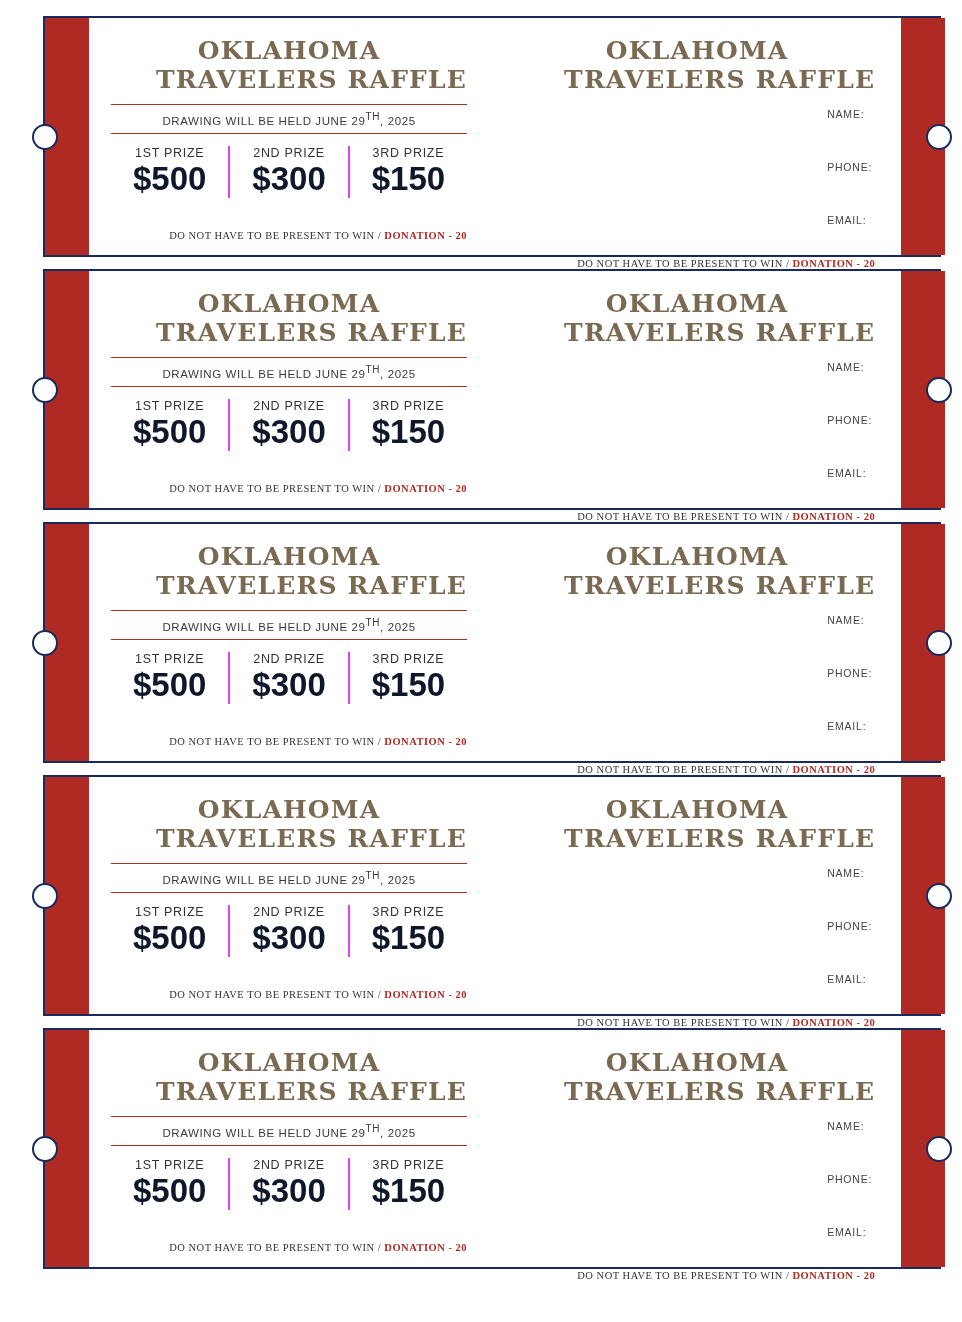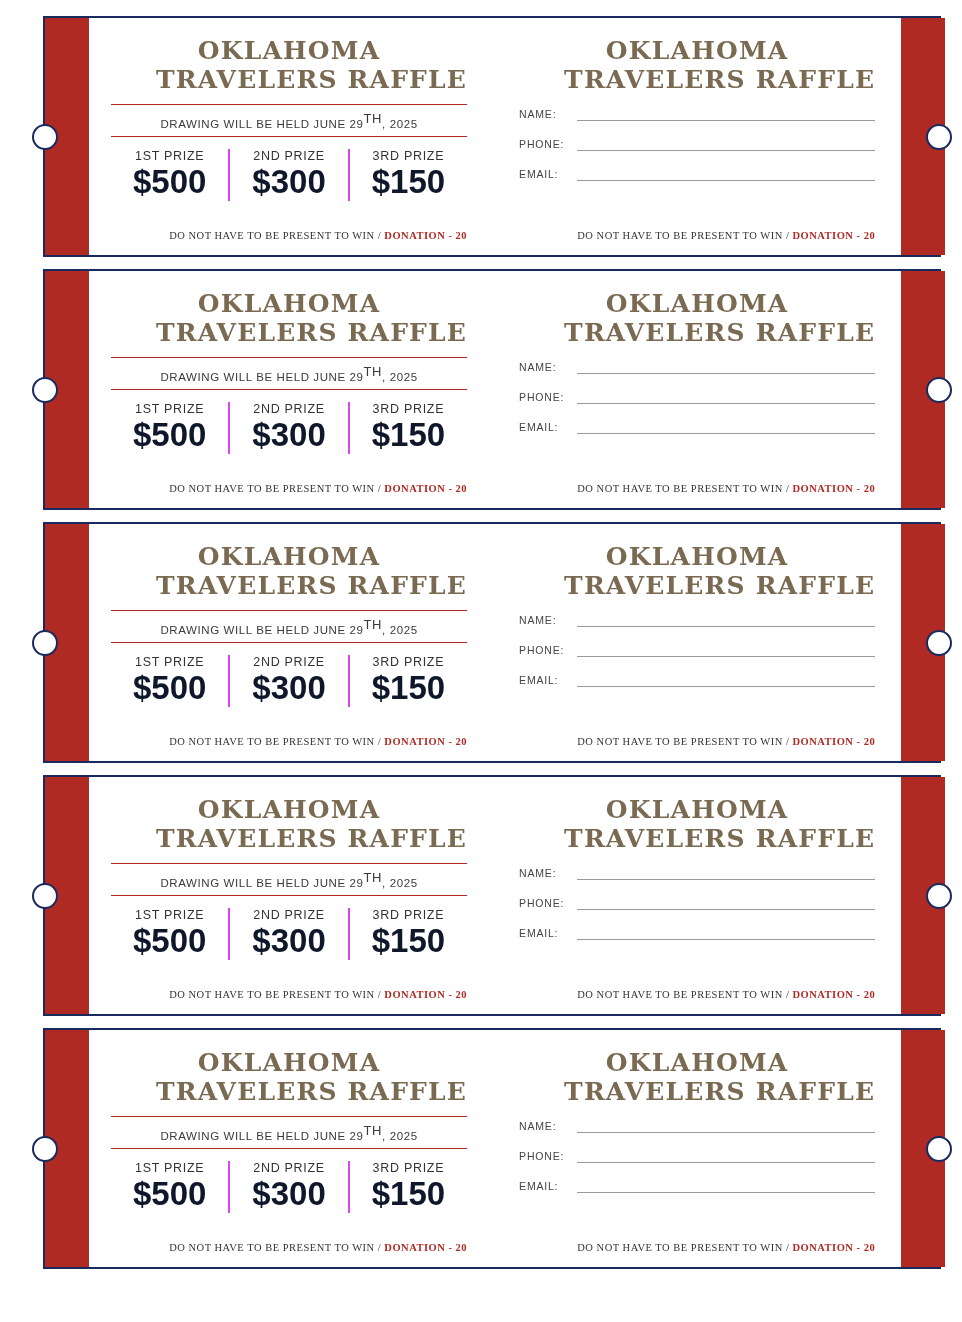--- a/index.html
+++ b/index.html
@@ -103,33 +103,33 @@
   }
 
   .drawing {
     text-align: center;
     font-size: 11.5px;
     color: #3a3a3a;
     letter-spacing: 0.6px;
     padding: 6px 0 6px 0;
     white-space: nowrap;
   }
-  .drawing sup { font-size: 13px; vertical-align: super; }
+  .drawing sup { font-size: 10px; vertical-align: super; }
 
   .rule2 {
     border: 0;
     border-top: 1px solid #b02a24;
     margin: 0 0 10px 0;
   }
 
   
   .prizes {
     display: flex;
     flex-direction: row;
-    justify-content: flex-end;
+    justify-content: space-between;
     align-items: stretch;
     margin-top: 2px;
   }
   .prize {
     flex: 1 1 0;
     text-align: center;
     padding: 0 6px;
     position: relative;
   }
   .prize + .prize { border-left: 2px solid #d946ef; }
@@ -164,21 +164,21 @@
 
   
   .fields {
     margin-top: 14px;
     display: flex;
     flex-direction: column;
     gap: 17px;
   }
   .field {
     display: flex;
-    flex-direction: row;
+    flex-direction: column;
     align-items: flex-end;
     gap: 10px;
   }
   .field-label {
     font-size: 10.5px;
     color: #444444;
     letter-spacing: 0.8px;
     min-width: 48px;
     padding-bottom: 1px;
   }

